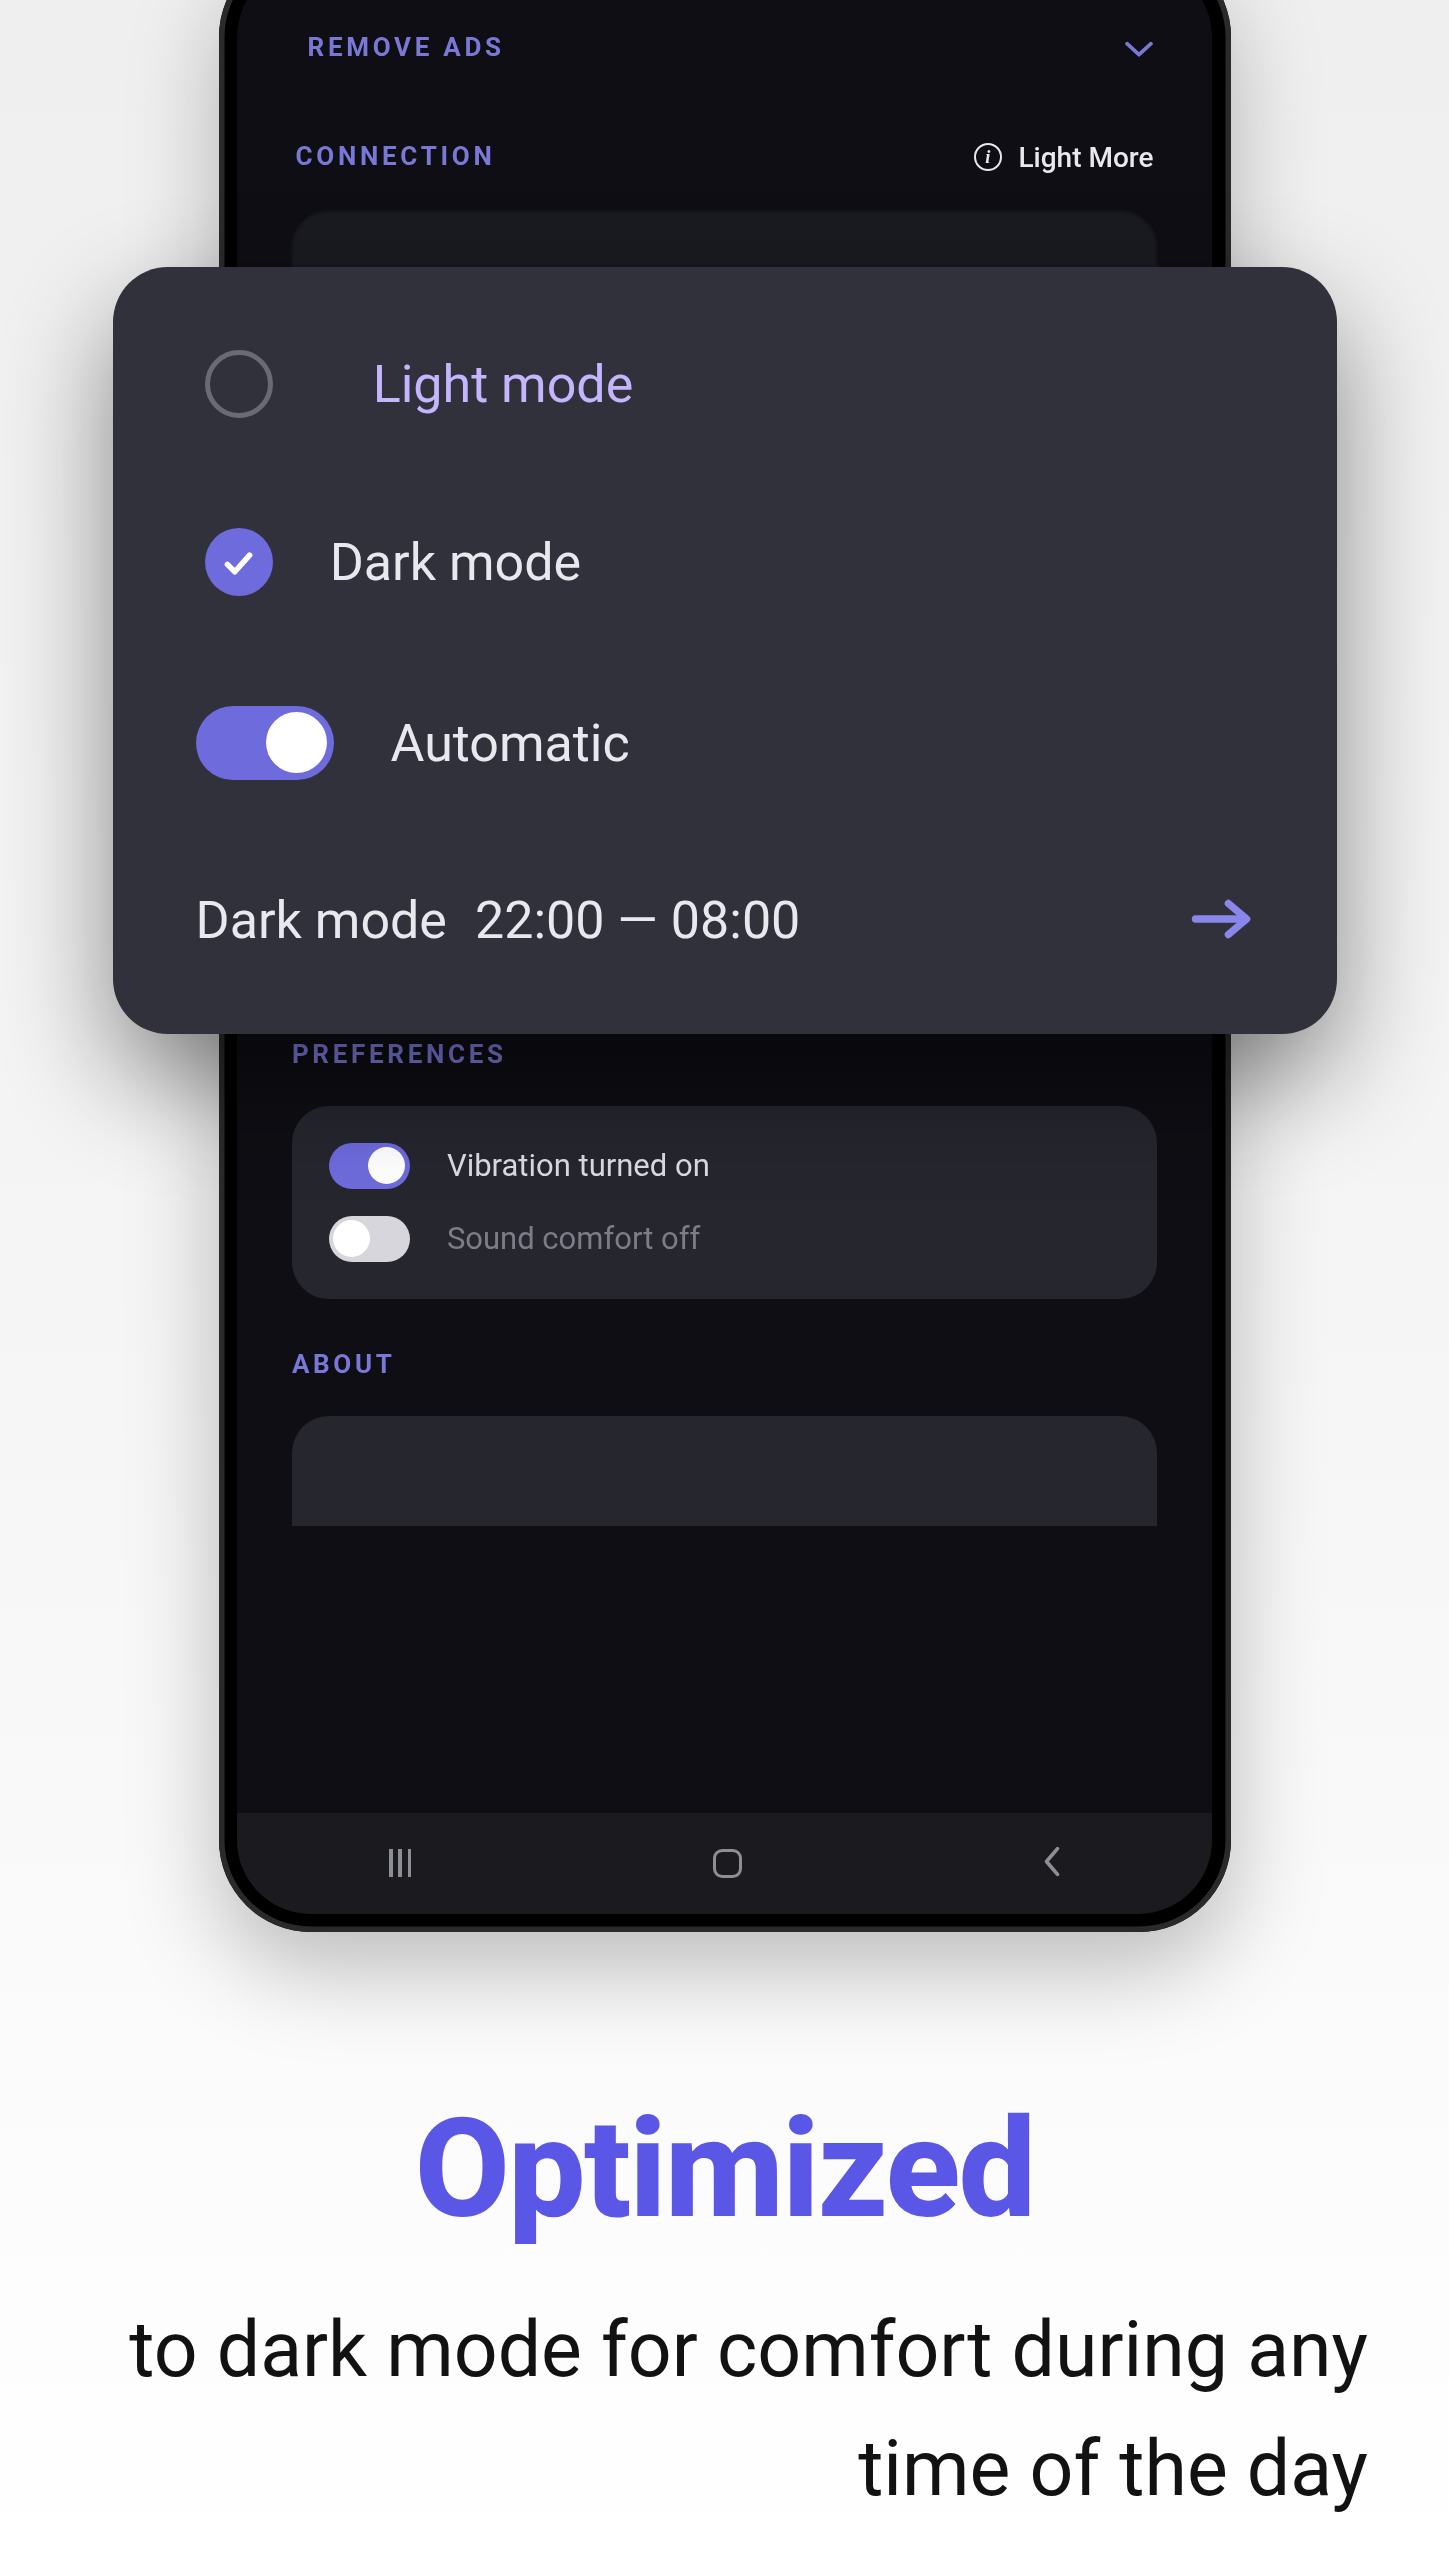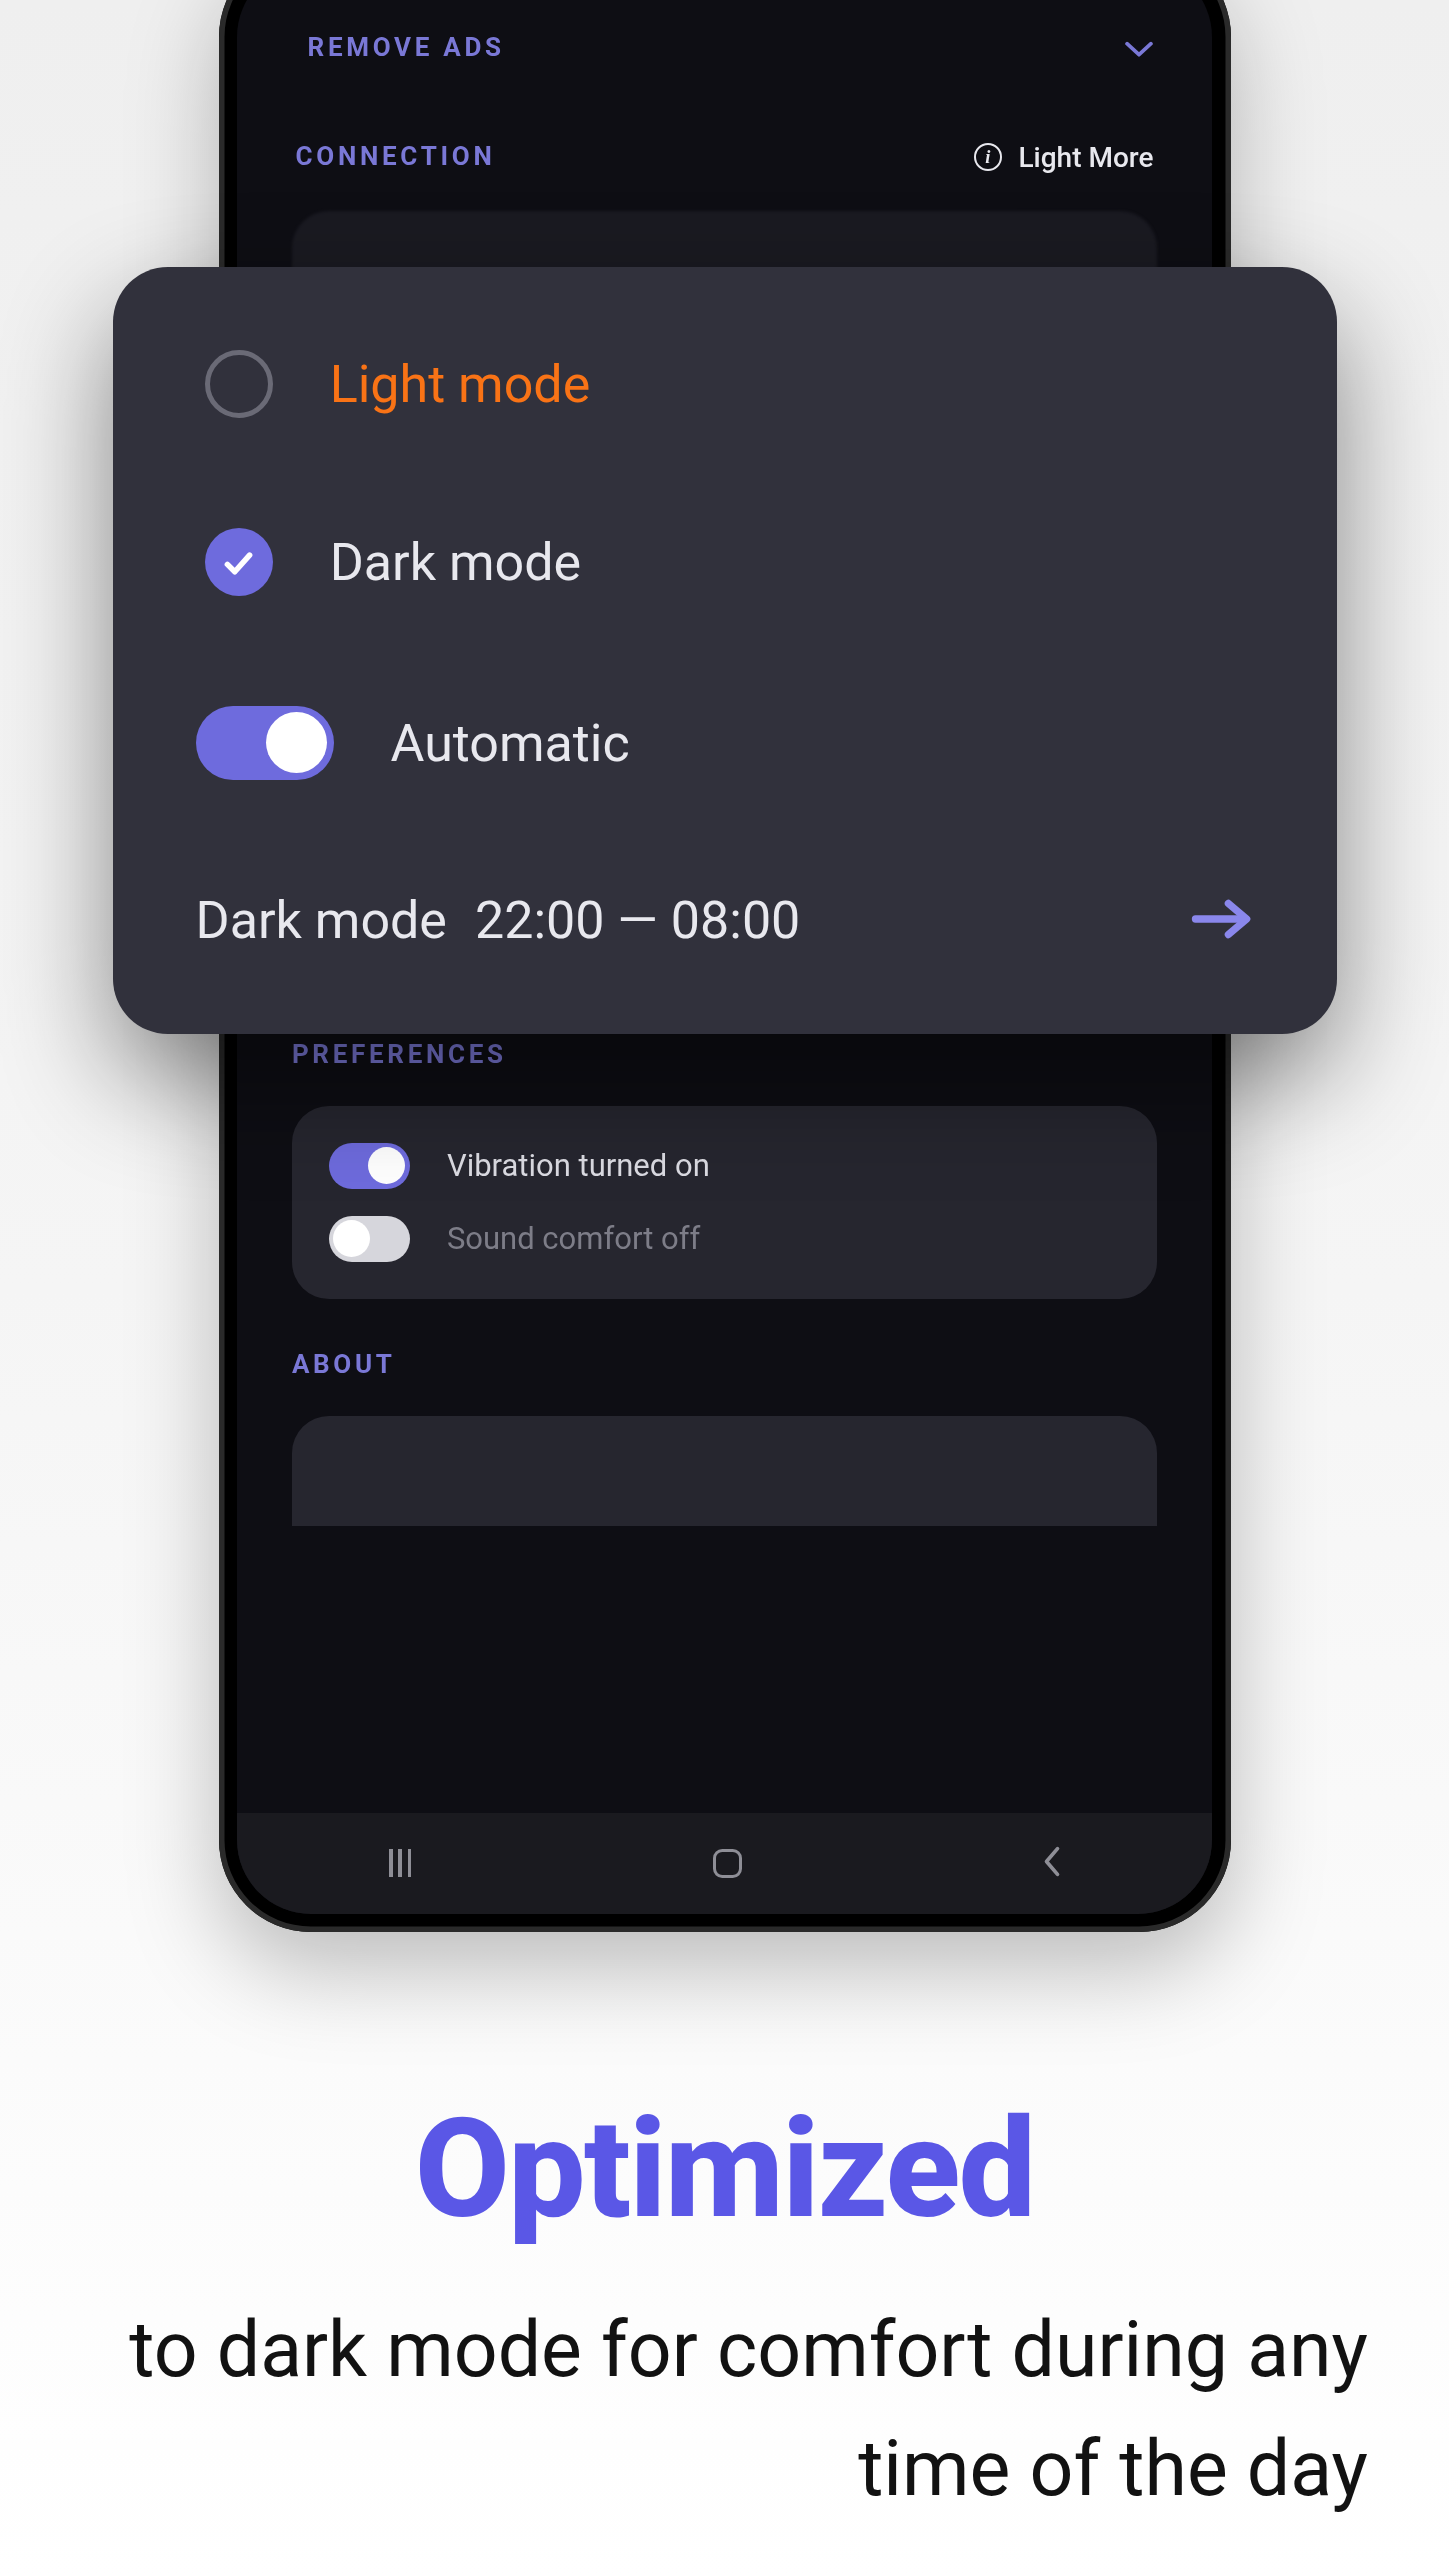--- a/index.html
+++ b/index.html
@@ -191,21 +191,21 @@
     width: 68px;
     height: 68px;
     background: #6e6bdd;
     border-radius: 50%;
     display: flex;
     align-items: center;
     justify-content: center;
     flex-shrink: 0;
   }
   .radio-checked svg { width: 37px; height: 37px; }
-  .float-label-dim { color: #f97316; font-size: 52px; }
+  .float-label-dim { color: #c4b5fd; font-size: 52px; margin-left: 43px; }
   .float-label { color: #e8e8ee; font-size: 52px; }
 
   .big-toggle {
     width: 138px;
     height: 74px;
     background: #6e6bdd;
     border-radius: 46px;
     position: relative;
     flex-shrink: 0;
     margin-left: -9.2px;

